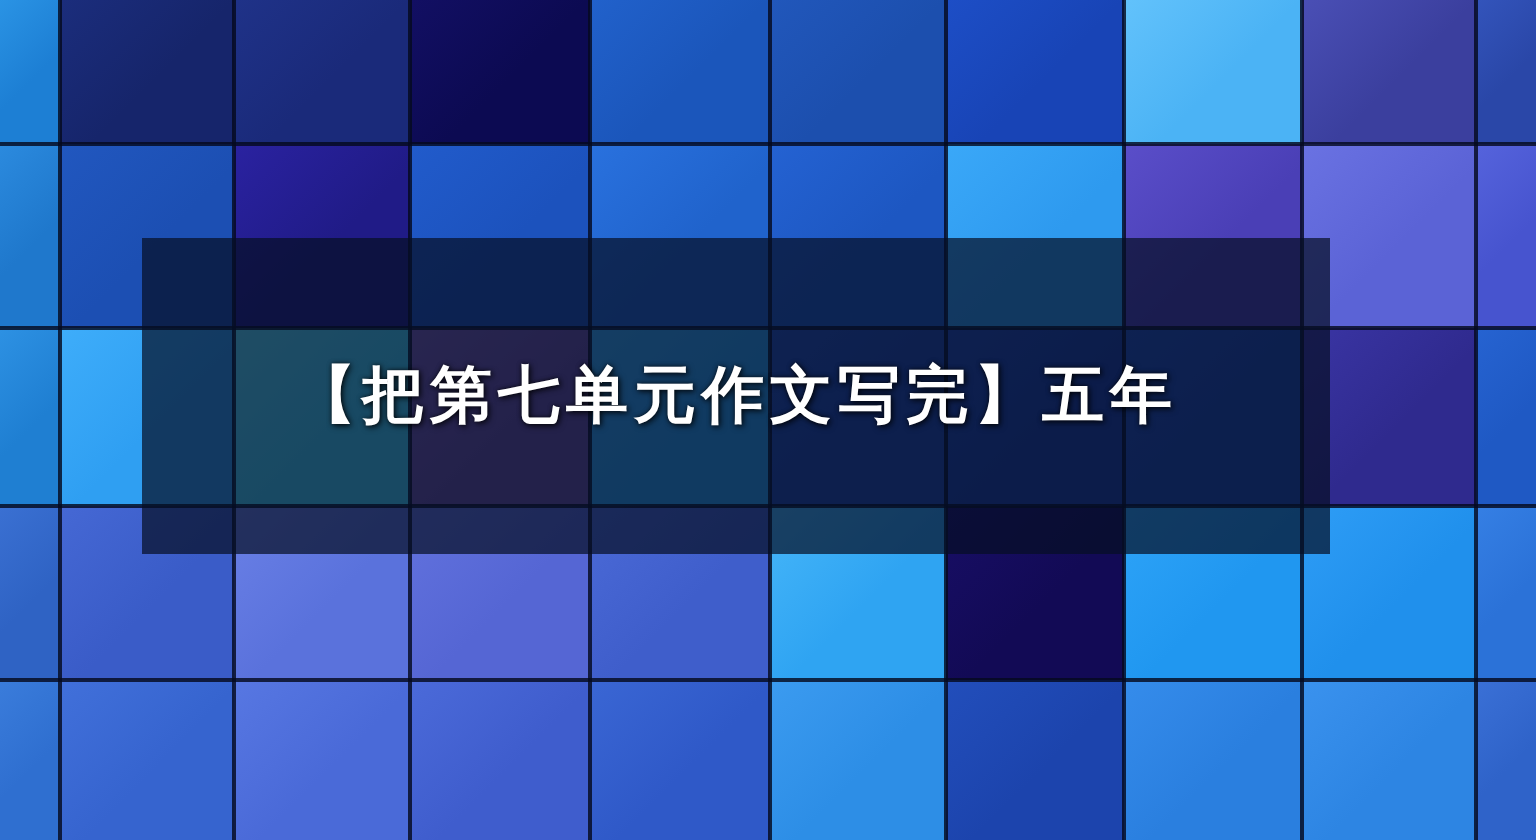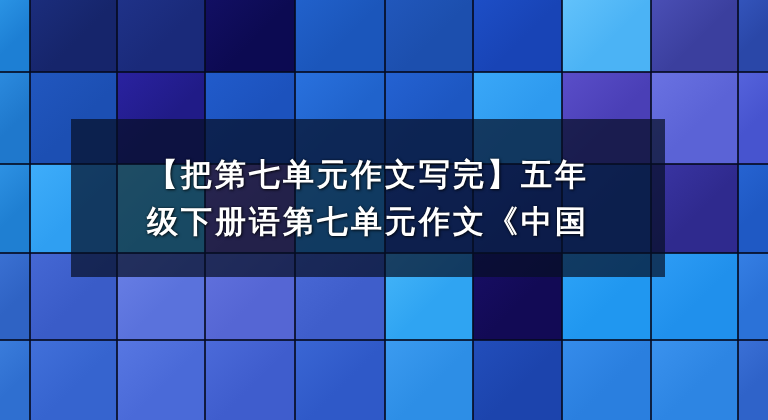--- a/index.html
+++ b/index.html
@@ -132,16 +132,15 @@
       <div class="grid-line-h" style="top: 71px;"></div>
       <div class="grid-line-h" style="top: 163px;"></div>
       <div class="grid-line-h" style="top: 252px;"></div>
       <div class="grid-line-h" style="top: 339px;"></div>
     </div>
 
   <div id="text-overlay"></div>
 
   <div id="caption-block">
     <div class="caption-line">【把第七单元作文写完】五年</div>
-    <div class="caption-line">级下册语第七单元作文《中国</div>
   </div>
 
 </div>
 
 </body></html>

